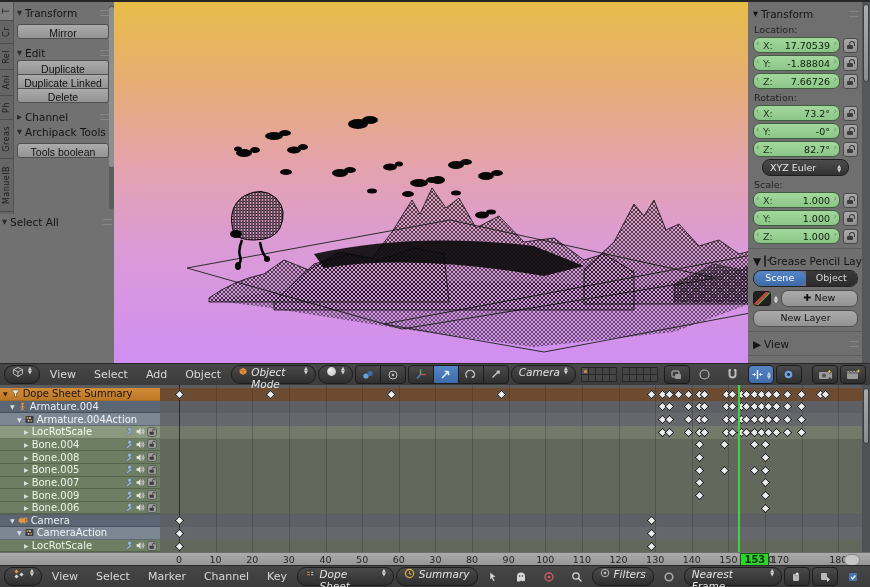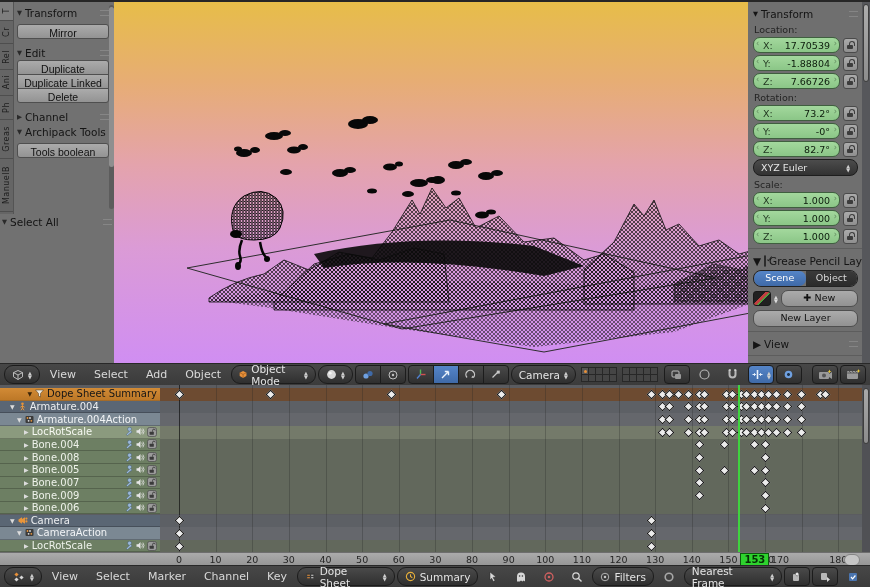--- a/index.html
+++ b/index.html
@@ -41,21 +41,21 @@
       padding:0 9px;font-size:9.5px;color:#0c1c0c;background:linear-gradient(#a3d89d,#8bc687);position:relative;}
   .num-field .axis{opacity:.85;}
   .num-field .val{margin-left:auto;}
   .num-field::before,.num-field::after{position:absolute;top:1px;font-size:8px;color:rgba(20,40,20,.45);}
   .num-field::before{content:"‹";left:2px;}
   .num-field::after{content:"›";right:2px;}
   .lock-btn{width:13px;height:13px;border:1px solid #4a4a4a;border-radius:3px;background:linear-gradient(#ababab,#8f8f8f);position:relative;}
   .lock-btn::before{content:"";position:absolute;left:3px;top:6px;width:6px;height:4px;background:#3c3c3c;border-radius:1px;}
   .lock-btn::after{content:"";position:absolute;left:5px;top:2px;width:4px;height:4px;border:1px solid #3c3c3c;border-bottom:none;border-radius:3px 3px 0 0;}
   .dd-dark{height:15px;background:linear-gradient(#4c4c4c,#323232);border:1px solid #1d1d1d;border-radius:8px;
-      color:#e6e6e6;font-size:9.5px;display:flex;align-items:center;padding:0 7px;margin:2px 0;justify-content:center;}
+      color:#e6e6e6;font-size:9.5px;display:flex;align-items:center;padding:0 7px;margin:2px 9px;justify-content:center;}
   .dd-arrows{margin-left:auto;display:flex;flex-direction:column;font-size:5px;line-height:4px;color:#cfcfcf;}
   .seg-tabs{display:flex;height:15px;border:1px solid #222;border-radius:8px;overflow:hidden;margin:2px 0 3px 0;}
   .seg{flex:1;text-align:center;font-size:9.5px;line-height:14px;color:#d8d8d8;background:linear-gradient(#3a3a3a,#2b2b2b);}
   .seg.active{background:linear-gradient(#5585c8,#3f6aa8);color:#fff;border-radius:7px;}
   .btn-grey{height:15px;line-height:14px;text-align:center;font-size:9.5px;color:#111;
       background:linear-gradient(#ababab,#929292);border:1px solid #4f4f4f;border-radius:7px;}
   .gp-row{display:flex;gap:3px;align-items:center;margin-bottom:3px;}
   .color-swatch{width:16px;height:13px;border:1px solid #181818;border-radius:3px;
       background:linear-gradient(135deg,#202020 38%,#c04040 38%,#c04040 52%,#50a040 52%,#50a040 62%,#202020 62%);}
   .tiny-ud{display:flex;flex-direction:column;font-size:5px;line-height:4px;color:#ddd;}
@@ -69,21 +69,21 @@
   #v-scroll .sh{position:absolute;left:1px;right:1px;top:2px;height:78px;background:linear-gradient(#adadad,#8d8d8d);
       border:1px solid #3e3e3e;border-radius:4px;box-sizing:border-box;}
 
   
   .hbar{position:absolute;left:0;width:870px;height:22px;background:linear-gradient(#474747,#3b3b3b);
       border-top:1px solid #282828;display:flex;align-items:center;gap:2px;padding:0 4px;box-sizing:border-box;z-index:10;}
   #vp-header{top:363px;}
   #ds-header{top:565px;}
   .menu{color:#d9d9d9;font-size:11px;padding:0 8px;}
   .hdd{height:17px;background:linear-gradient(#4a4a4a,#2f2f2f);border:1px solid #1c1c1c;border-radius:9px;
-      color:#e4e4e4;font-size:10.5px;display:flex;align-items:center;gap:4px;padding:0 7px;}
+      color:#e4e4e4;font-size:10.5px;display:flex;gap:4px;padding:0 7px;font-style:italic;}
   .ibtn{height:17px;min-width:20px;background:linear-gradient(#4a4a4a,#2f2f2f);border:1px solid #1c1c1c;
       border-radius:4px;display:flex;align-items:center;justify-content:center;padding:0 2px;gap:1px;}
   .ibtn.flat{background:none;border-color:transparent;}
   .ibtn.blue{background:linear-gradient(#5585c8,#3f6aa8);}
   .igrp{display:flex;}
   .igrp .ibtn{border-radius:0;margin-left:-1px;}
   .igrp .ibtn:first-child{border-radius:4px 0 0 4px;margin-left:0;}
   .igrp .ibtn:last-child{border-radius:0 4px 4px 0;}
   .spacer8{width:8px;}
   .layers{display:flex;gap:6px;margin:0 4px;}
@@ -104,21 +104,21 @@
   .lane-fcurve-selected{background:#747a6a;}
   .gridv{position:absolute;top:0;bottom:0;width:1px;background:rgba(35,35,35,.28);}
   .frame0{position:absolute;top:0;bottom:0;width:1px;background:rgba(15,15,15,.6);}
   .hold{position:absolute;height:5px;background:rgba(28,30,26,.55);}
   .hold-summary{background:rgba(58,32,12,.6);}
   .key{position:absolute;width:7px;height:7px;background:#ececec;border:1px solid #161616;transform:rotate(45deg);box-sizing:border-box;}
   .cfl{position:absolute;top:0;bottom:0;width:2px;background:#3fd43f;}
   .channels{position:absolute;left:0;top:0;width:160px;bottom:0;}
   .ch{position:absolute;left:0;width:160px;height:12.65px;display:flex;align-items:center;gap:3px;
       padding:0 3px;box-sizing:border-box;font-size:10px;border-bottom:1px solid rgba(0,0,0,.22);}
-  .ch-summary{background:linear-gradient(#d28b36,#bd7827);color:#161616;justify-content:flex-end;}
+  .ch-summary{background:linear-gradient(#d28b36,#bd7827);color:#161616;}
   .ch-object{background:#5a6674;color:#eceef0;}
   .ch-action{background:#7b8893;color:#f2f4f6;}
   .ch-fcurve{background:#6d7f63;color:#eef2ea;}
   .ch-fcurve-selected{background:#8b9a7e;color:#f6f9f2;}
   .ch .tri{font-size:6px;flex:0 0 auto;color:#dcdcdc;}
   .ch-summary .tri{color:#3a2408;}
   .chico{display:flex;flex:0 0 auto;}
   .chname{white-space:nowrap;overflow:hidden;}
   .ch-ctrl{margin-left:auto;display:flex;gap:2px;align-items:center;}
   .cico{display:flex;}

